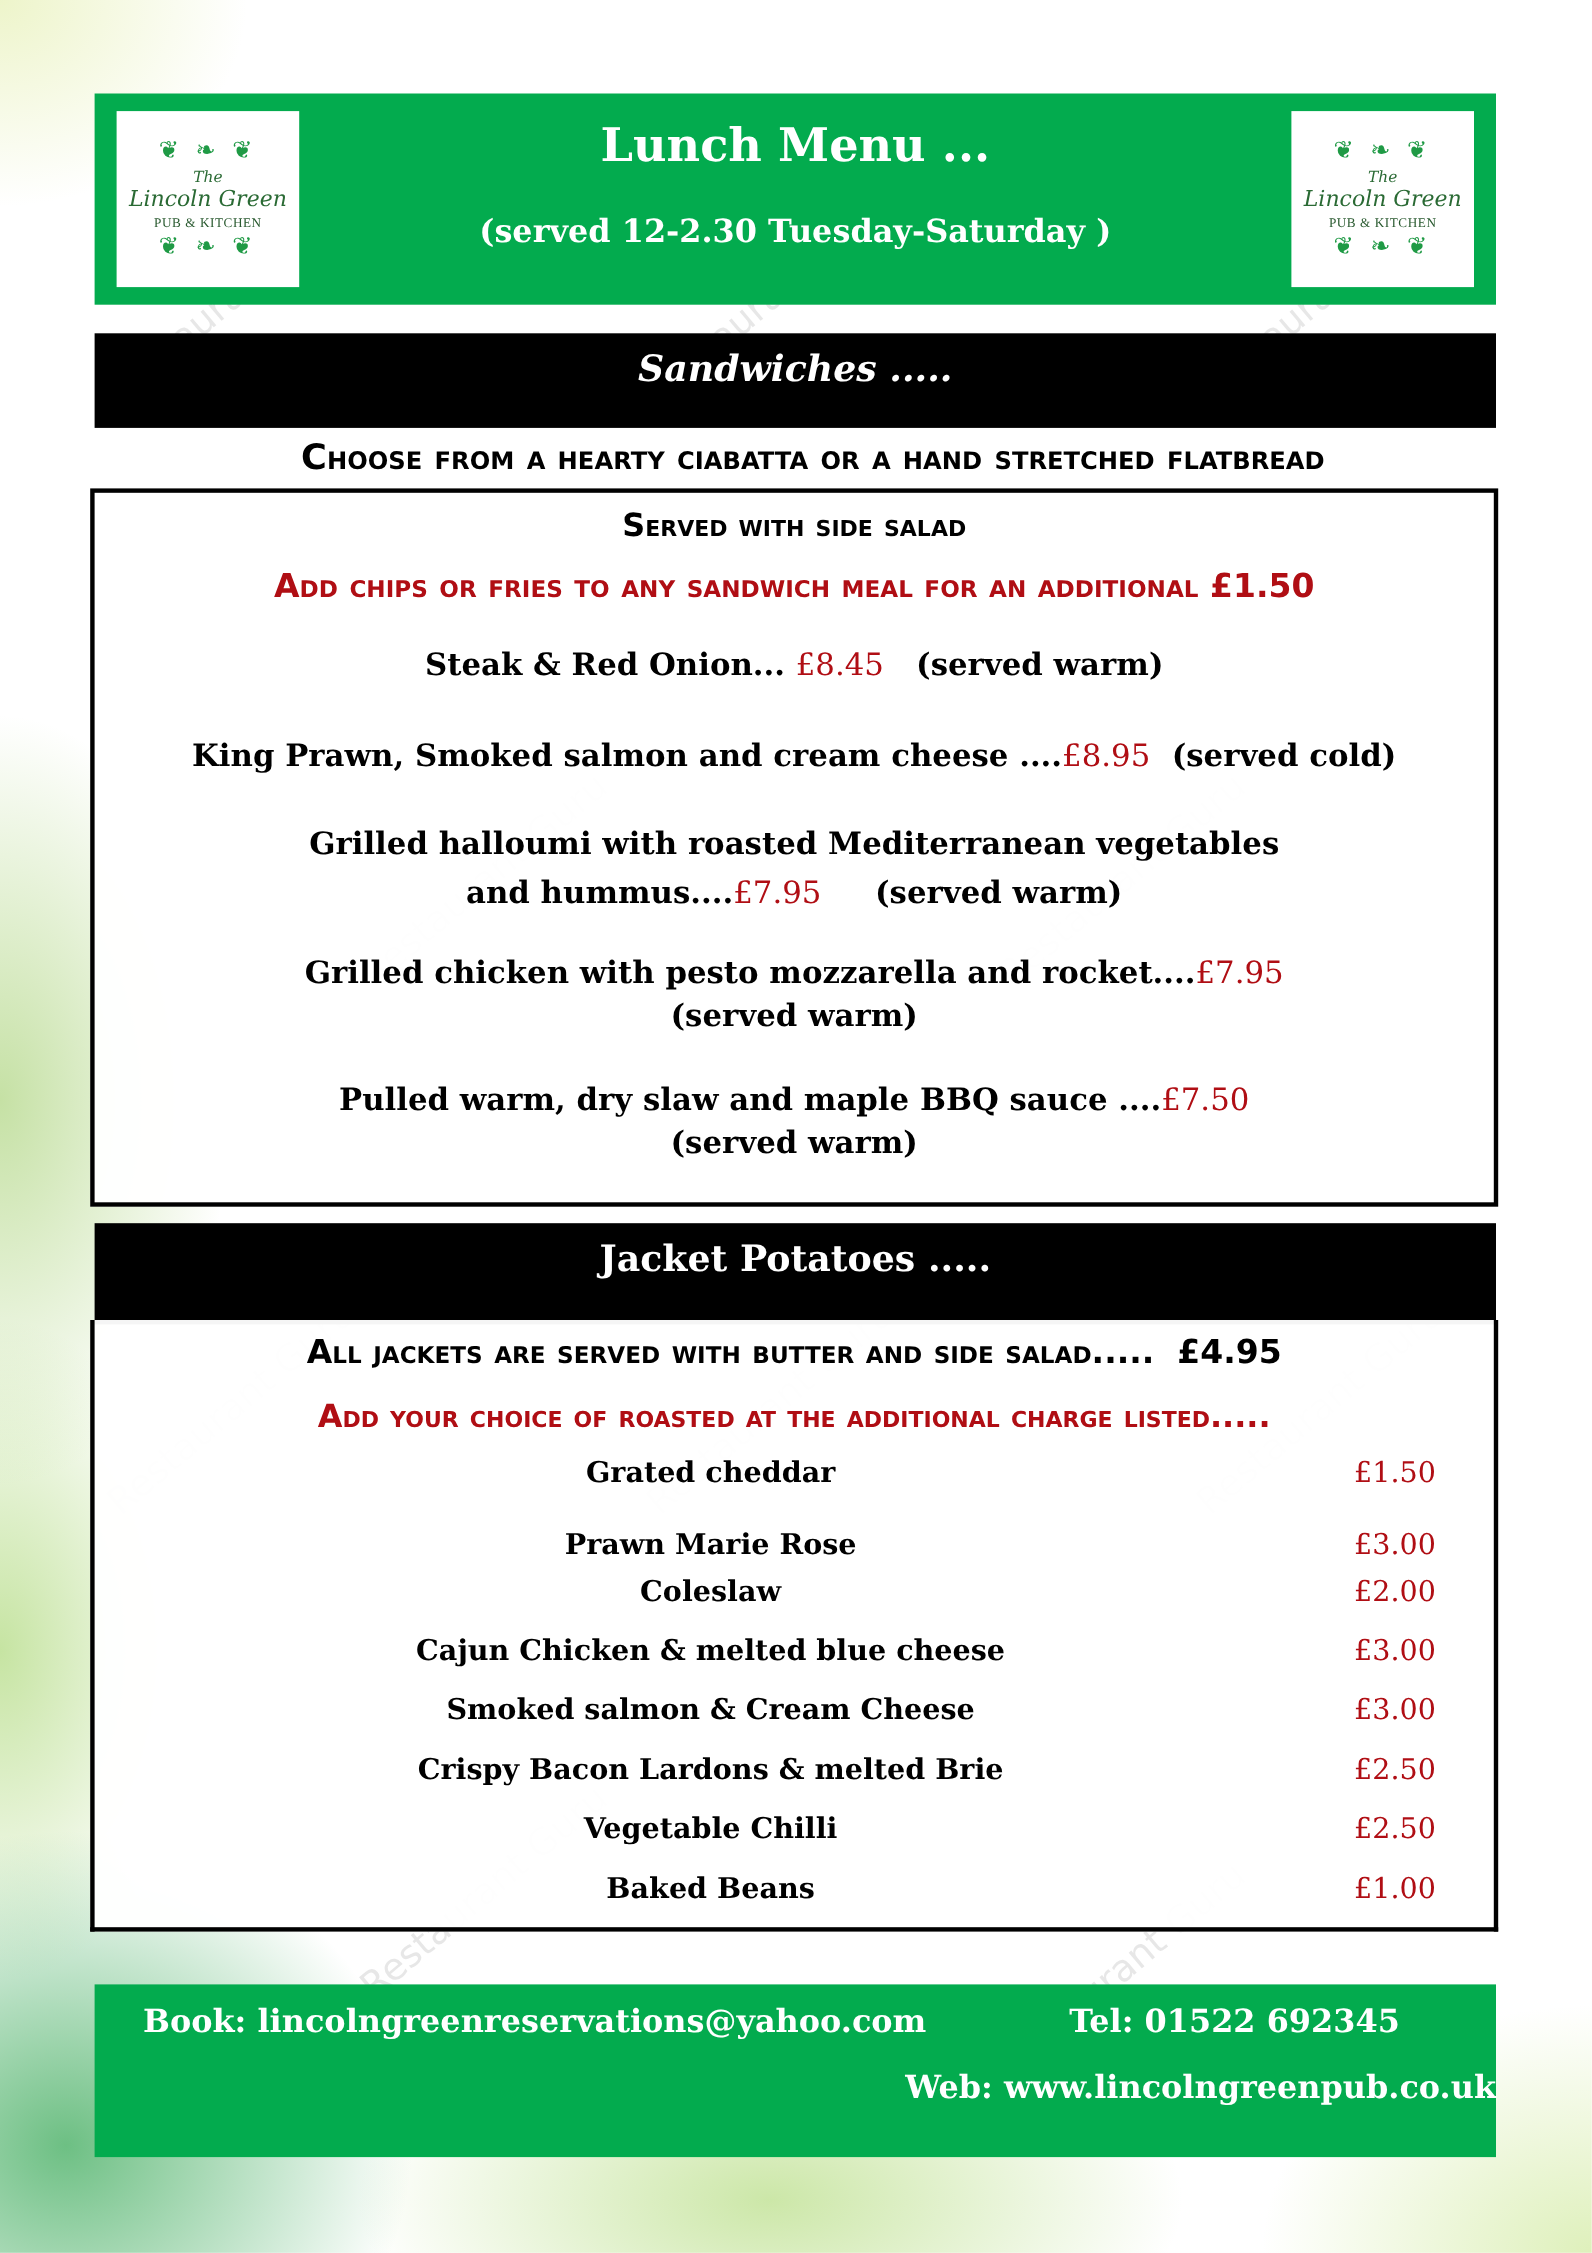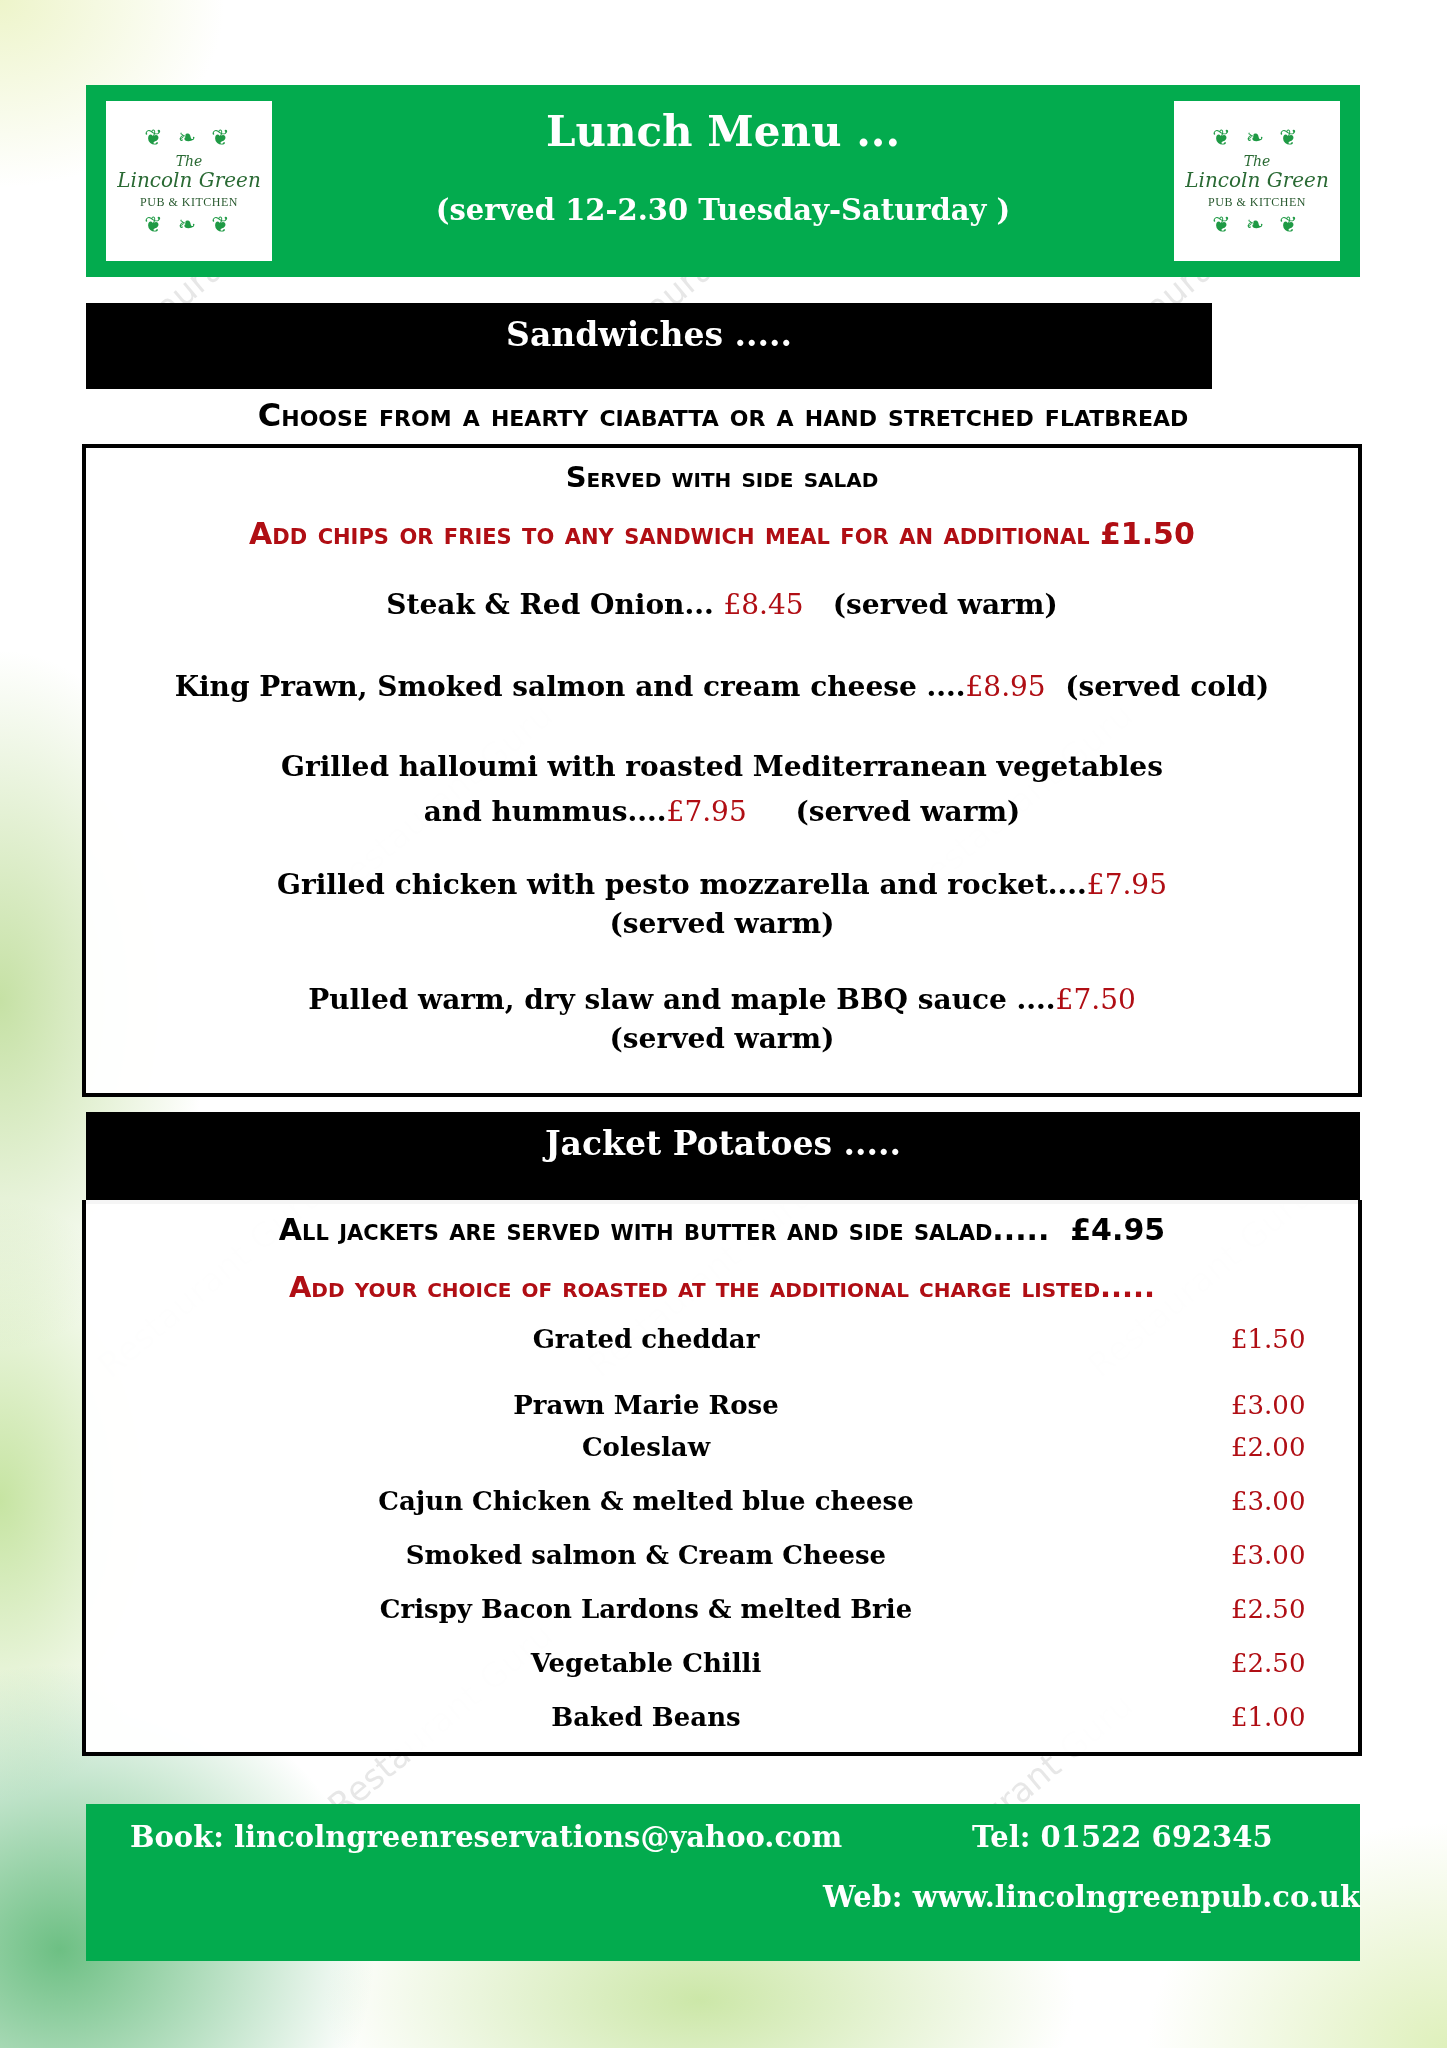--- a/index.html
+++ b/index.html
@@ -64,23 +64,23 @@
   <div class="header-sub">(served 12-2.30 Tuesday-Saturday )</div>
   <div class="logo" style="left:1088px;">
     <div class="leaves">❦ ❧ ❦</div>
     <div class="the">The</div>
     <div class="name">Lincoln Green</div>
     <div class="sub">PUB &amp; KITCHEN</div>
     <div class="leaves">❦ ❧ ❦</div>
   </div>
 </div>
 
-<div class="abs black-bar" style="left:86px;top:303px;width:1126px;height:86px;line-height:64px;font-size:33px;">Sandwiches .....</div>
+<div class="abs black-bar" style="left:86px;top:303px;width:1274px;height:86px;line-height:64px;font-size:33px;font-style:italic;">Sandwiches .....</div>
 
-<div class="abs smallcaps" style="left:86px;top:396px;width:1274px;font-size:32px;">Choose from a hearty ciabatta or a hand stretched flatbread</div>
+<div class="abs smallcaps" style="left:102px;top:396px;width:1274px;font-size:32px;">Choose from a hearty ciabatta or a hand stretched flatbread</div>
 
 <div class="abs box" style="left:82px;top:444px;width:1272px;height:645px;">
   <div class="abs smallcaps" style="left:0;right:0;top:12px;font-size:29px;">Served with side salad</div>
   <div class="abs smallcaps red" style="left:0;right:0;top:68px;font-size:30px;">Add chips or fries to any sandwich meal for an additional £1.50</div>
 
   <div class="item" style="top:140px;">
     <span>Steak &amp; Red Onion...</span>
     <span class="price">£8.45</span>
     &nbsp;&nbsp;<span>(served warm)</span>
   </div>

